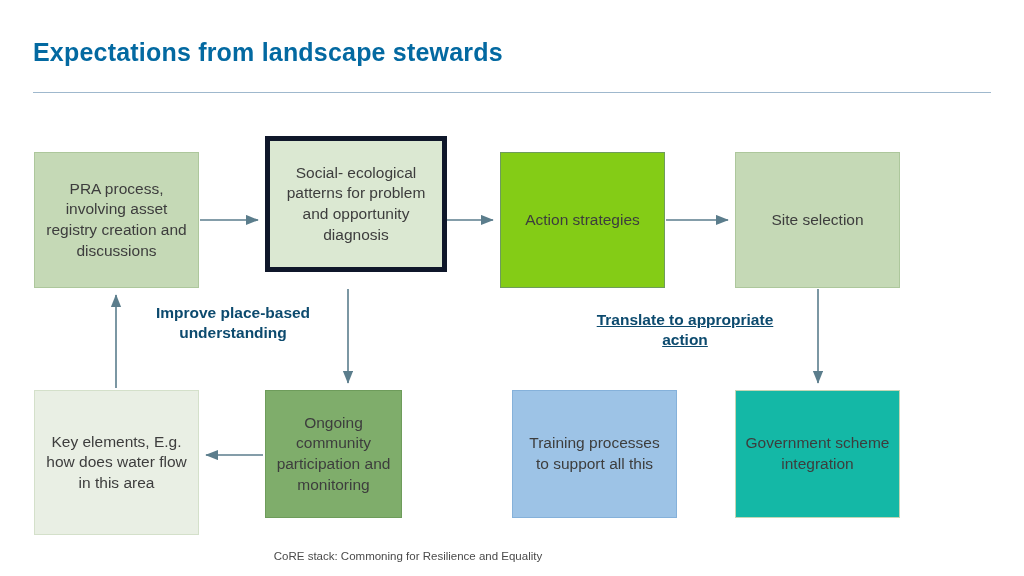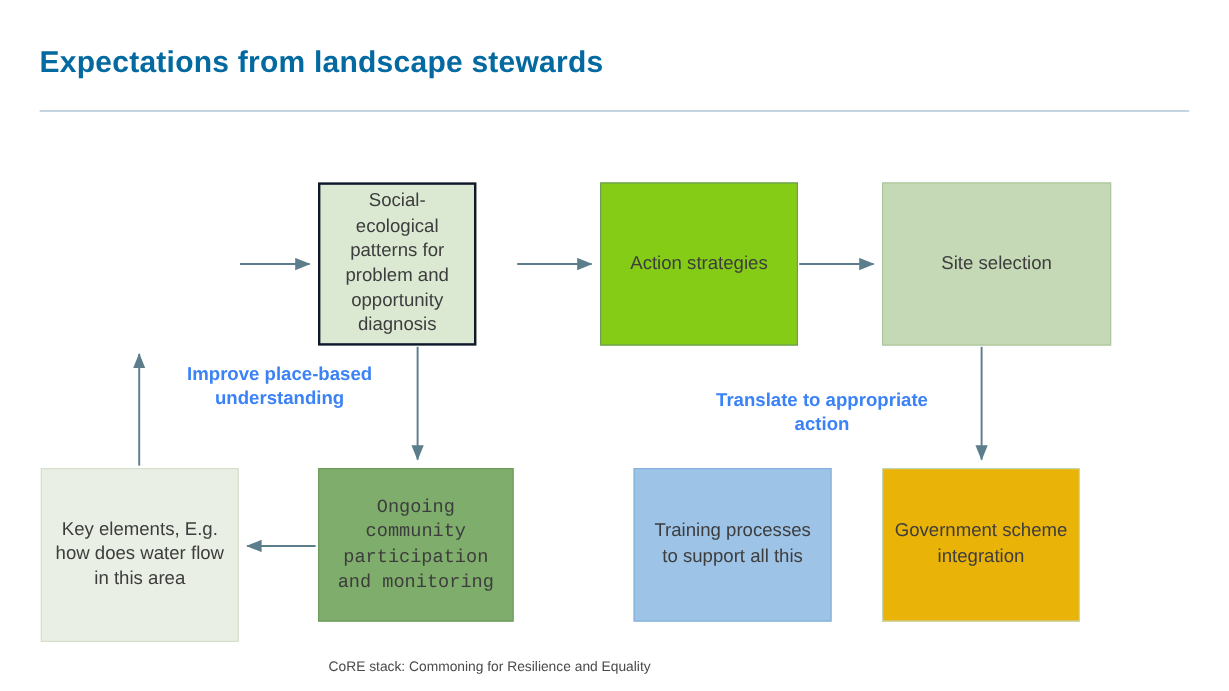--- a/index.html
+++ b/index.html
@@ -46,38 +46,38 @@
     font-size: 15.5px;
     line-height: 1.33;
     color: #3d3d3d;
     padding: 4px 8px;
   }
   .node span {
     display: block;
     width: 100%;
   }
   .n-pra     { left: 34px;  top: 152px; width: 165px; height: 136px; background: #c5d9b6; border: 1px solid #adc79c; }
-  .n-social  { left: 265px; top: 152px; width: 132px; height: 136px; background: #dbe8d2; border: 2px solid #0f172a; }
+  .n-social  { left: 265px; top: 136px; width: 182px; height: 136px; background: #dbe8d2; border: 5px solid #0f172a; }
   .n-action  { left: 500px; top: 152px; width: 165px; height: 136px; background: #84cc16; border: 1px solid #6e9c5b; }
-  .n-site    { left: 735px; top: 152px; width: 191px; height: 136px; background: #c5d9b6; border: 1px solid #adc79c; }
+  .n-site    { left: 735px; top: 152px; width: 165px; height: 136px; background: #c5d9b6; border: 1px solid #adc79c; }
   .n-key     { left: 34px;  top: 390px; width: 165px; height: 145px; background: #e9efe4; border: 1px solid #d4e0ca; }
-  .n-ongoing { left: 265px; top: 390px; width: 163px; height: 128px; background: #7fad6b; border: 1px solid #6e9c5b; font-family: Liberation Mono, monospace; }
-  .n-train   { left: 528px; top: 390px; width: 165px; height: 128px; background: #9dc3e6; border: 1px solid #85b1da; }
-  .n-gov     { left: 735px; top: 390px; width: 165px; height: 128px; background: #eab308; border: 1px solid #c3d6b6; }
+  .n-ongoing { left: 265px; top: 390px; width: 137px; height: 128px; background: #7fad6b; border: 1px solid #6e9c5b; }
+  .n-train   { left: 512px; top: 390px; width: 165px; height: 128px; background: #9dc3e6; border: 1px solid #85b1da; }
+  .n-gov     { left: 735px; top: 390px; width: 165px; height: 128px; background: #14b8a6; border: 1px solid #c3d6b6; }
 
   .label {
     position: absolute;
     text-align: center;
     font-size: 15.5px;
     font-weight: bold;
-    color: #3b82f6;
+    color: #0c4a6e;
     line-height: 1.3;
   }
   .lbl-improve   { left: 128px; top: 303px; width: 210px; }
-  .lbl-translate { left: 585px; top: 324px; width: 200px; }
+  .lbl-translate { left: 585px; top: 310px; width: 200px; text-decoration: underline; }
 
   .arrows {
     position: absolute;
     left: 0; top: 0;
     width: 1024px; height: 576px;
   }
   .footer {
     position: absolute;
     left: 0;
     top: 550px;
@@ -110,20 +110,23 @@
 
     <line x1="348" y1="289" x2="348" y2="383" stroke="#5b7d8c" stroke-width="1.6" marker-end="url(#ah)"></line>
 
     <line x1="818" y1="289" x2="818" y2="383" stroke="#5b7d8c" stroke-width="1.6" marker-end="url(#ah)"></line>
 
     <line x1="263" y1="455" x2="206" y2="455" stroke="#5b7d8c" stroke-width="1.6" marker-end="url(#ah)"></line>
 
     <line x1="116" y1="388" x2="116" y2="295" stroke="#5b7d8c" stroke-width="1.6" marker-end="url(#ah)"></line>
   </svg>
 
+  <div class="node n-pra">
+    <span>PRA process, involving asset registry creation and discussions</span>
+  </div>
   <div class="node n-social">
     <span>Social- ecological patterns for problem and opportunity diagnosis</span>
   </div>
   <div class="node n-action">
     <span>Action strategies</span>
   </div>
   <div class="node n-site">
     <span>Site selection</span>
   </div>
   <div class="node n-key">

